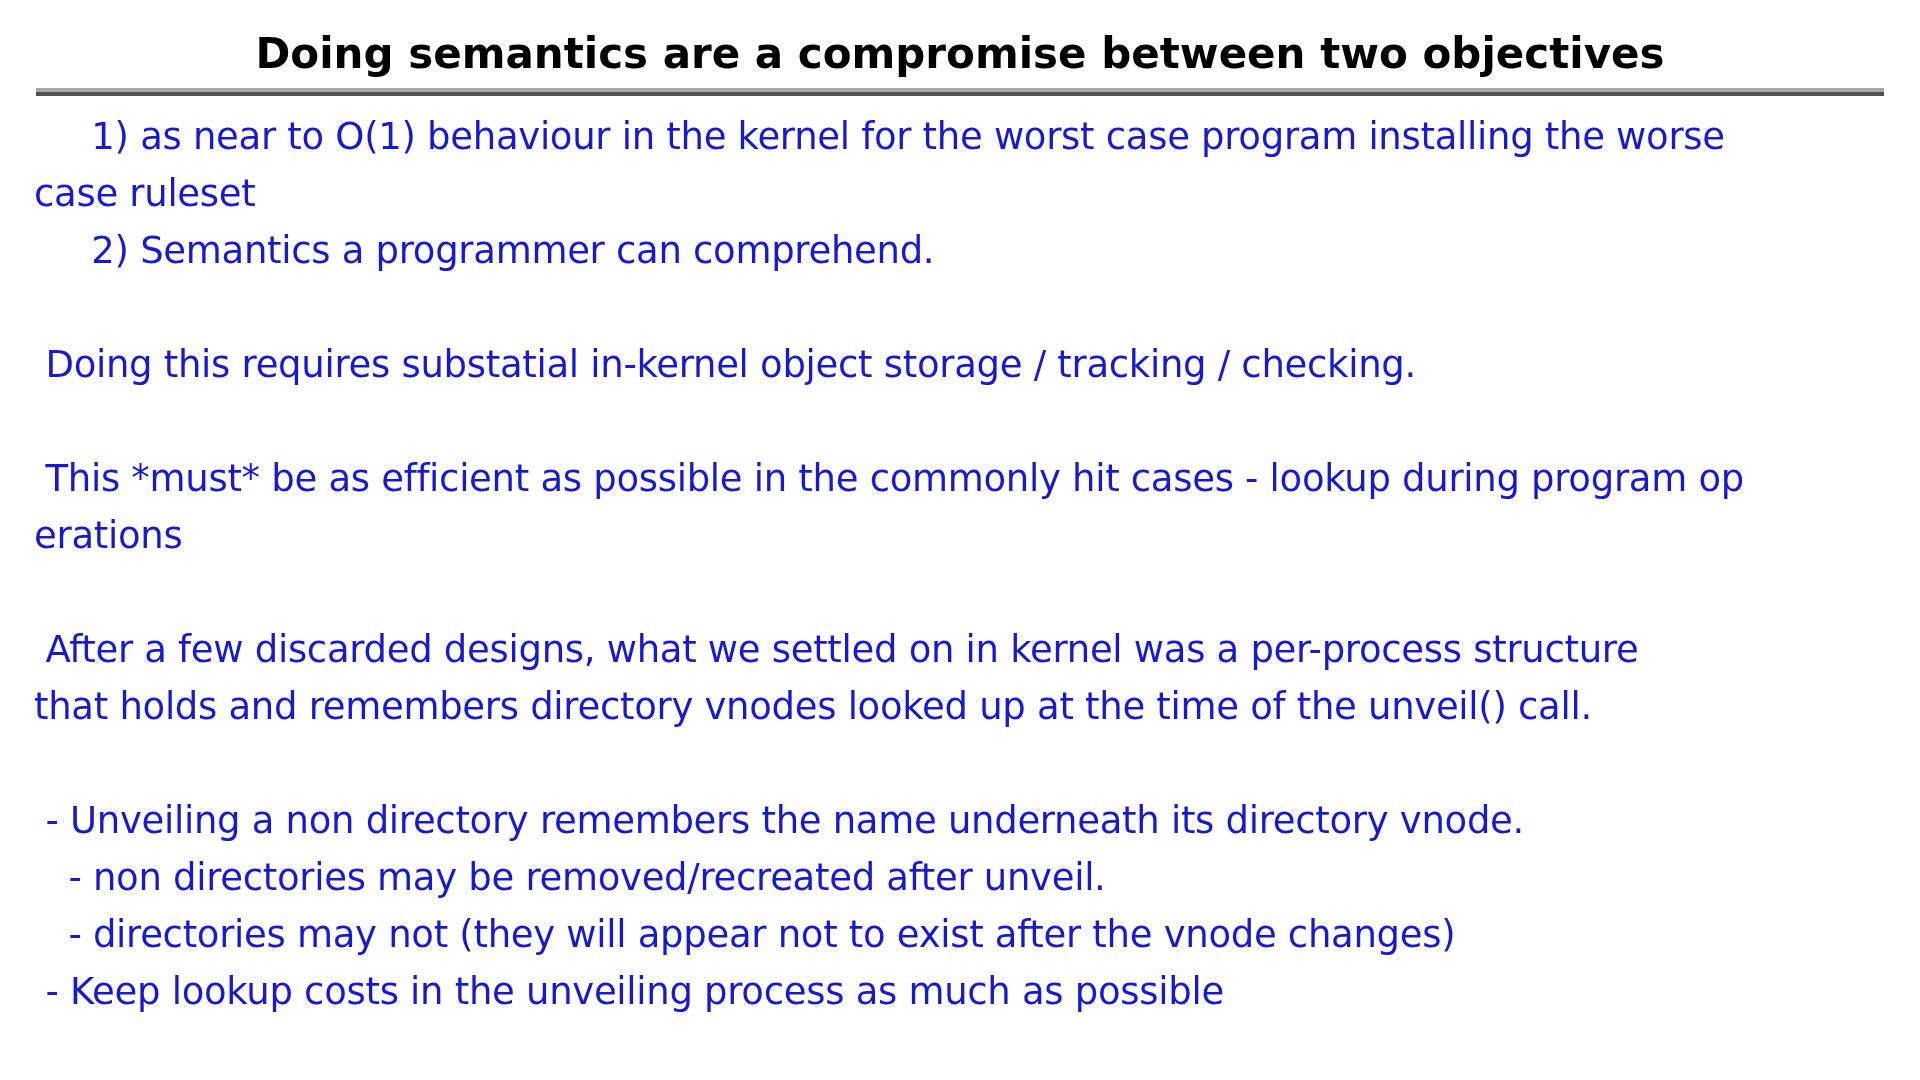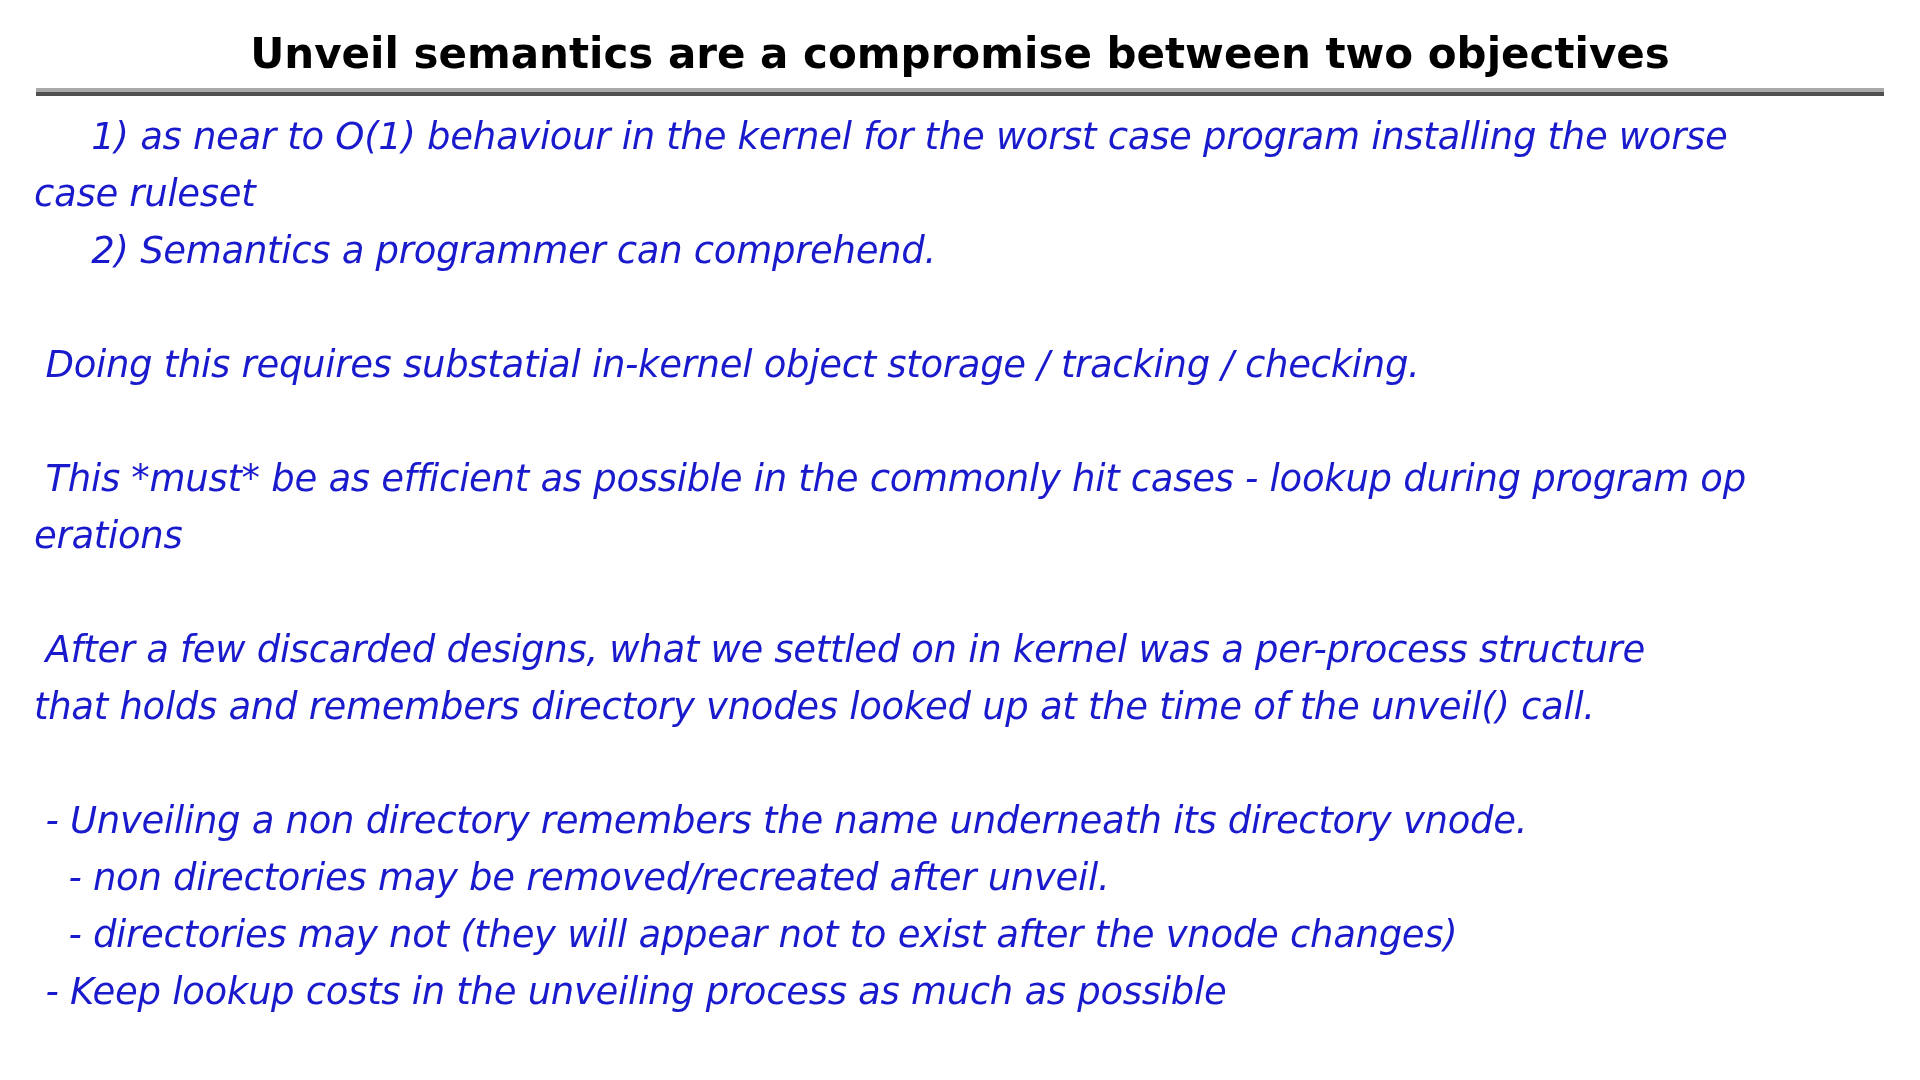--- a/index.html
+++ b/index.html
@@ -33,26 +33,25 @@
   }
   .body-text {
     position: absolute;
     top: 108px;
     left: 34px;
     right: 5px;
     font-size: 37px;
     line-height: 57px;
     letter-spacing: -0.3px;
     white-space: pre;
-    font-style: italic;
   }
   .body-line {
     height: 57px;
   }
 </style>
 </head>
 <body>
 
 <div class="slide">
-  <h1 class="slide-title" style="color: rgb(0, 0, 0);">Unveil semantics are a compromise between two objectives</h1>
+  <h1 class="slide-title" style="color: rgb(0, 0, 0);">Doing semantics are a compromise between two objectives</h1>
   <div class="title-rule"></div>
   <div class="body-text" id="body-text" style="color: rgb(26, 26, 205);"><div class="body-line">     1) as near to O(1) behaviour in the kernel for the worst case program installing the worse</div><div class="body-line">case ruleset</div><div class="body-line">     2) Semantics a programmer can comprehend.</div><div class="body-line"></div><div class="body-line"> Doing this requires substatial in-kernel object storage / tracking / checking.</div><div class="body-line"></div><div class="body-line"> This *must* be as efficient as possible in the commonly hit cases - lookup during program op</div><div class="body-line">erations</div><div class="body-line"></div><div class="body-line"> After a few discarded designs, what we settled on in kernel was a per-process structure</div><div class="body-line">that holds and remembers directory vnodes looked up at the time of the unveil() call.</div><div class="body-line"></div><div class="body-line"> - Unveiling a non directory remembers the name underneath its directory vnode.</div><div class="body-line">   - non directories may be removed/recreated after unveil.</div><div class="body-line">   - directories may not (they will appear not to exist after the vnode changes)</div><div class="body-line"> - Keep lookup costs in the unveiling process as much as possible</div></div>
 </div>
 
 </body></html>

